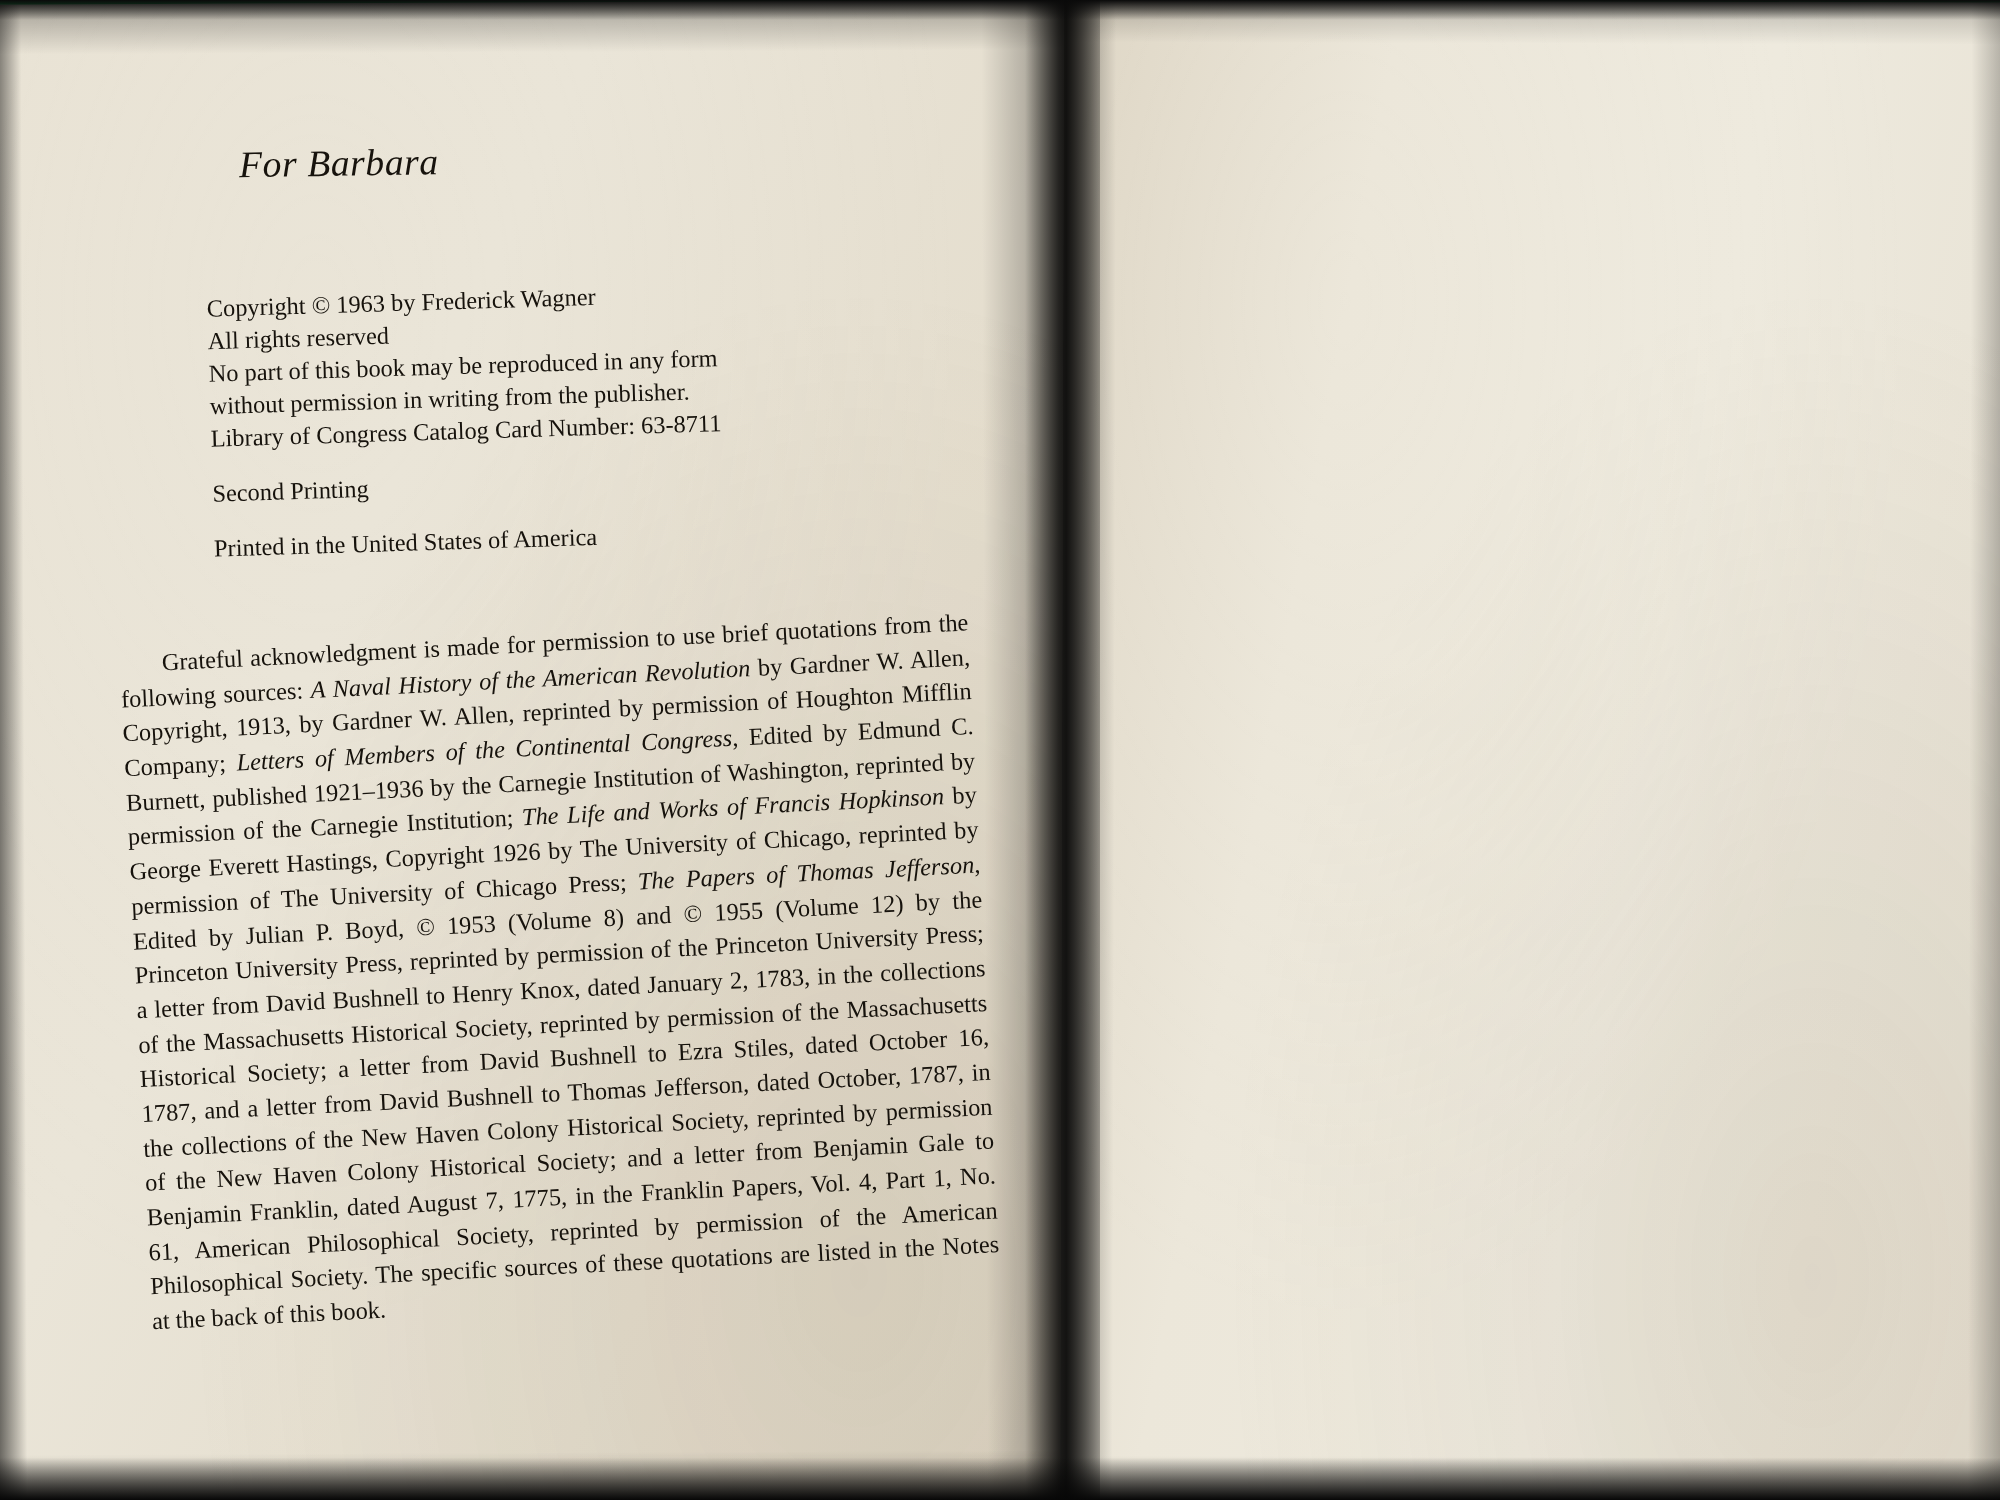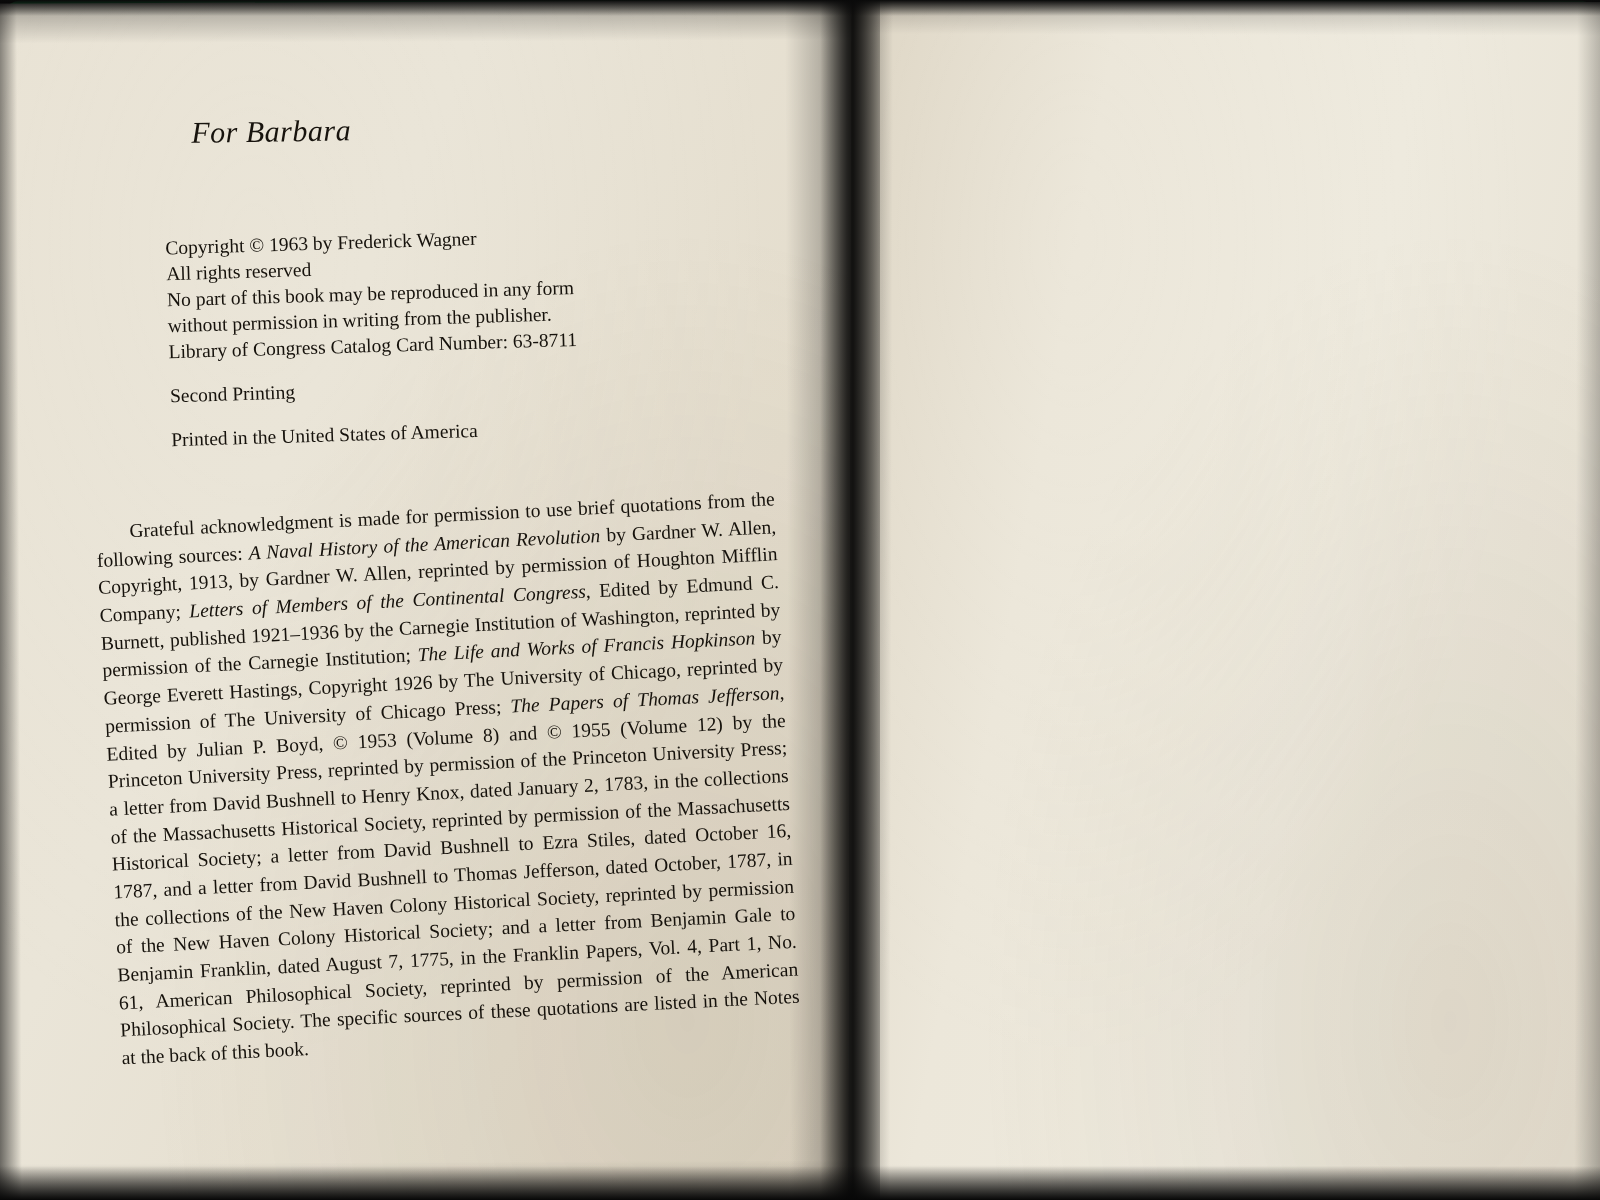--- a/index.html
+++ b/index.html
@@ -11,21 +11,20 @@
     width: 1600px;
     height: 1200px;
     overflow: hidden;
     font-family: "Liberation Serif", serif;
   }
   #book {
     position: relative;
     width: 1600px;
     height: 1200px;
     background: #15803d;
-    border-radius: 23px;
   }
   
   .page {
     position: absolute;
     top: 0;
     height: 1200px;
     background: #e8e2d4;
   }
   #left-page {
     left: 0;

